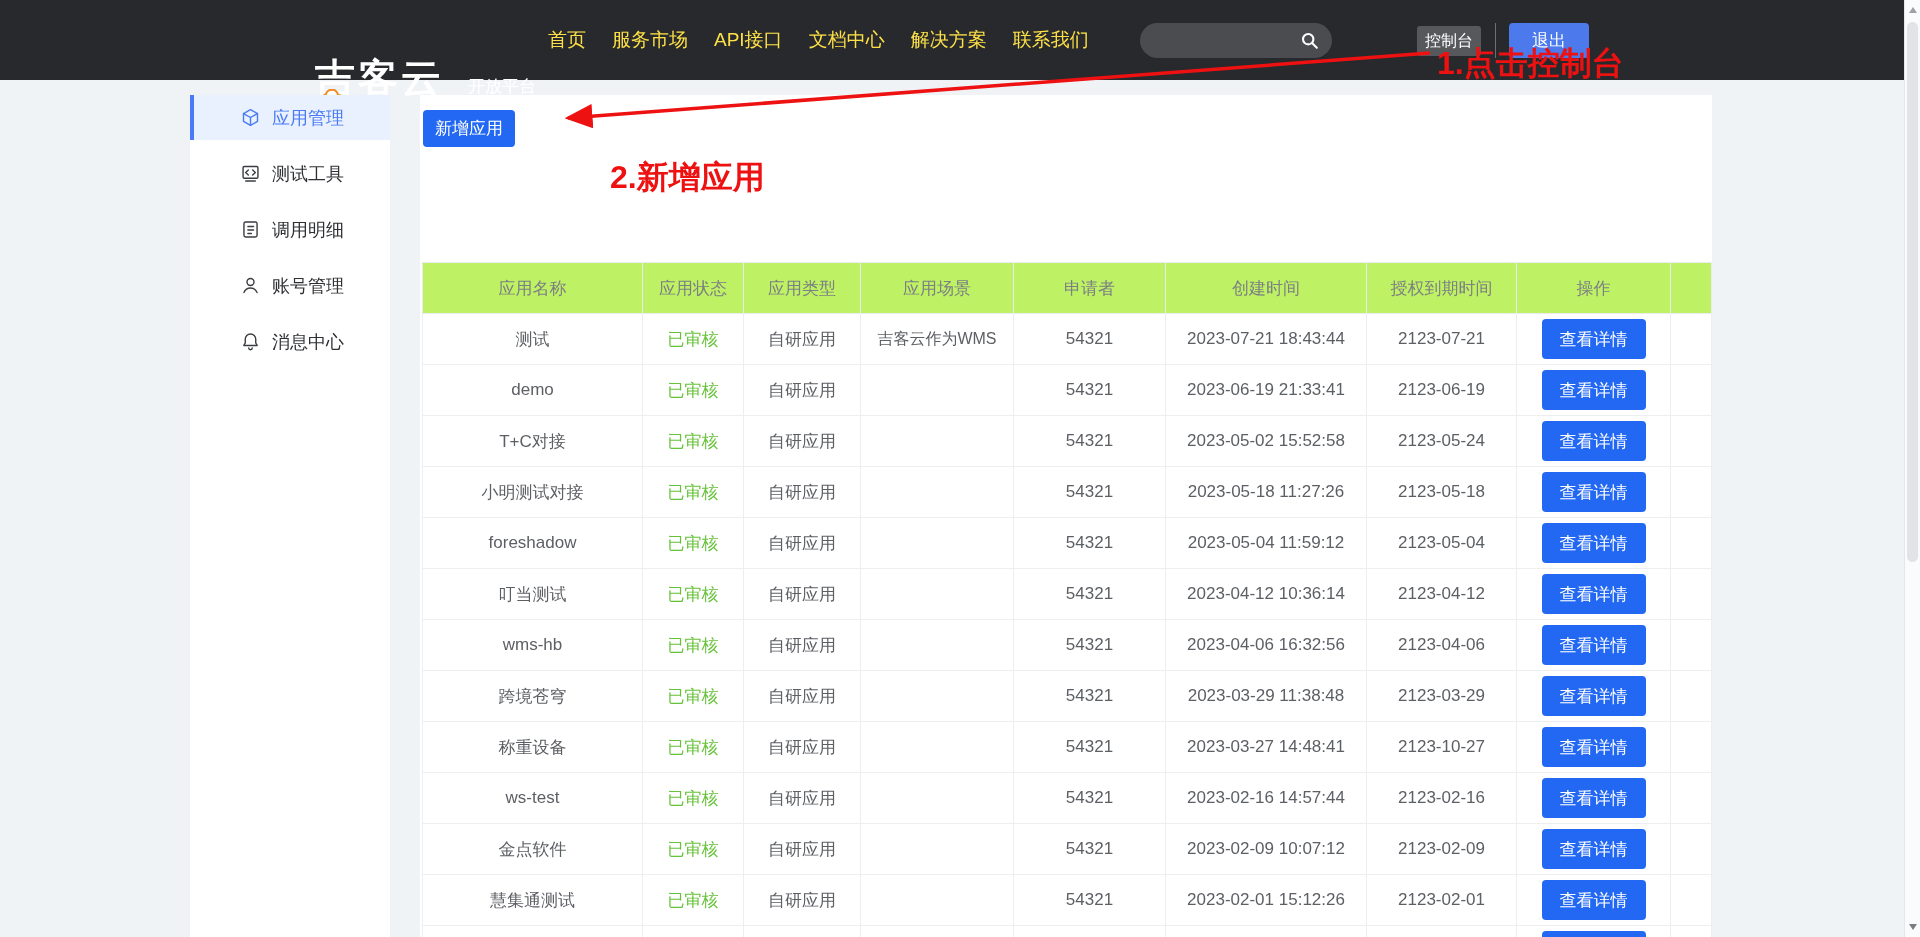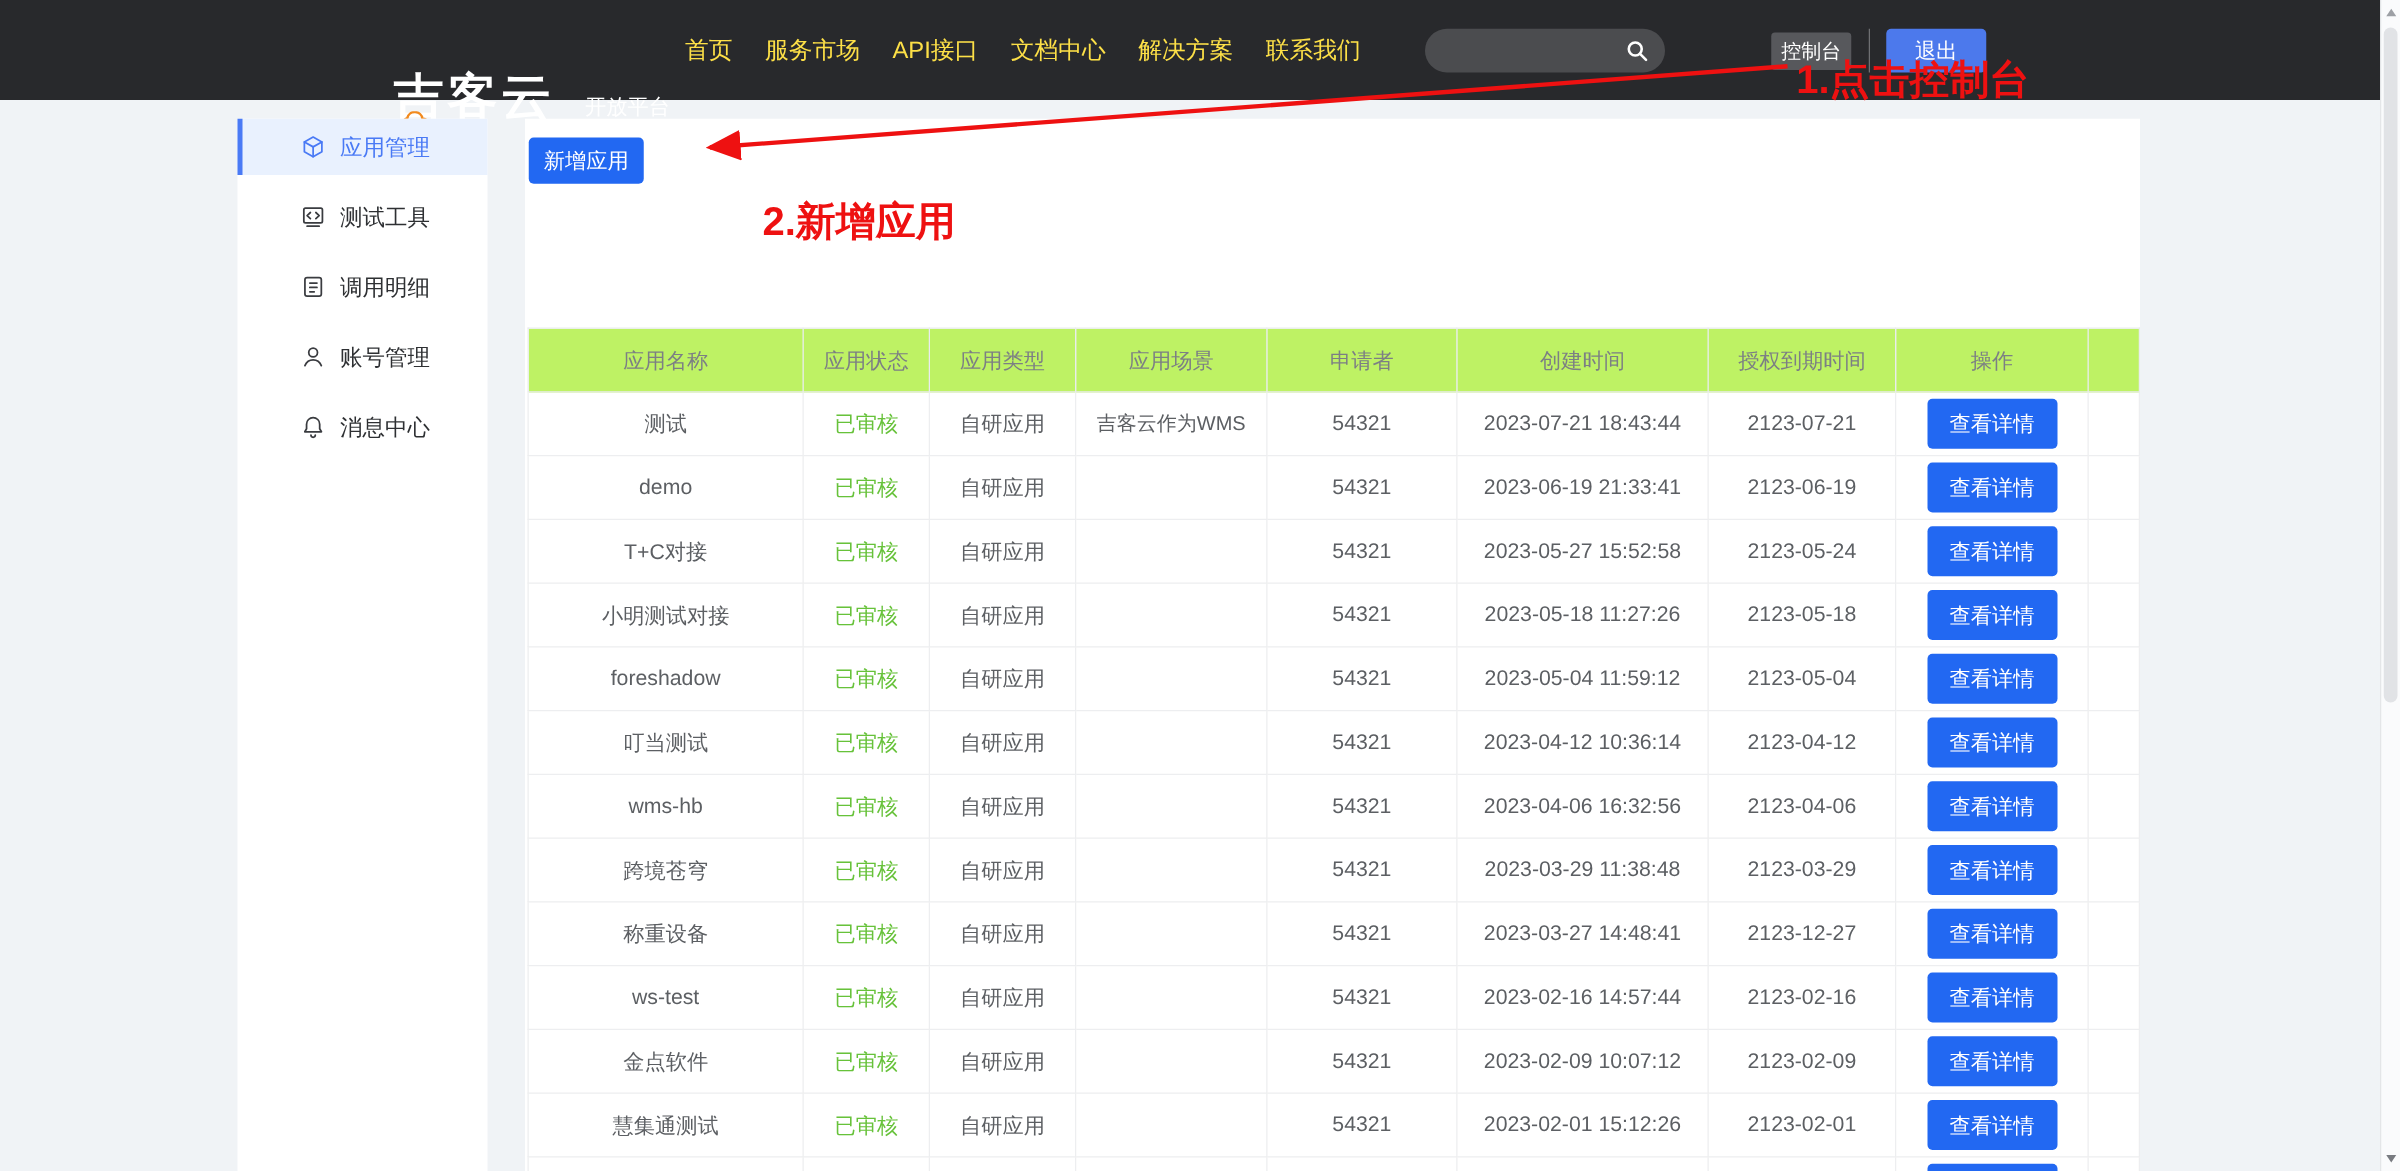--- a/index.html
+++ b/index.html
@@ -296,21 +296,21 @@
             <td>2123-06-19</td>
             <td><button class="view-btn">查看详情</button></td>
             <td></td>
           </tr>
           <tr>
             <td>T+C对接</td>
             <td><span class="status-ok">已审核</span></td>
             <td>自研应用</td>
             <td class="scene-cell"></td>
             <td>54321</td>
-            <td>2023-05-27 15:52:58</td>
+            <td>2023-05-02 15:52:58</td>
             <td>2123-05-24</td>
             <td><button class="view-btn">查看详情</button></td>
             <td></td>
           </tr>
           <tr>
             <td>小明测试对接</td>
             <td><span class="status-ok">已审核</span></td>
             <td>自研应用</td>
             <td class="scene-cell"></td>
             <td>54321</td>
@@ -363,21 +363,21 @@
             <td><button class="view-btn">查看详情</button></td>
             <td></td>
           </tr>
           <tr>
             <td>称重设备</td>
             <td><span class="status-ok">已审核</span></td>
             <td>自研应用</td>
             <td class="scene-cell"></td>
             <td>54321</td>
             <td>2023-03-27 14:48:41</td>
-            <td>2123-12-27</td>
+            <td>2123-10-27</td>
             <td><button class="view-btn">查看详情</button></td>
             <td></td>
           </tr>
           <tr>
             <td>ws-test</td>
             <td><span class="status-ok">已审核</span></td>
             <td>自研应用</td>
             <td class="scene-cell"></td>
             <td>54321</td>
             <td>2023-02-16 14:57:44</td>

